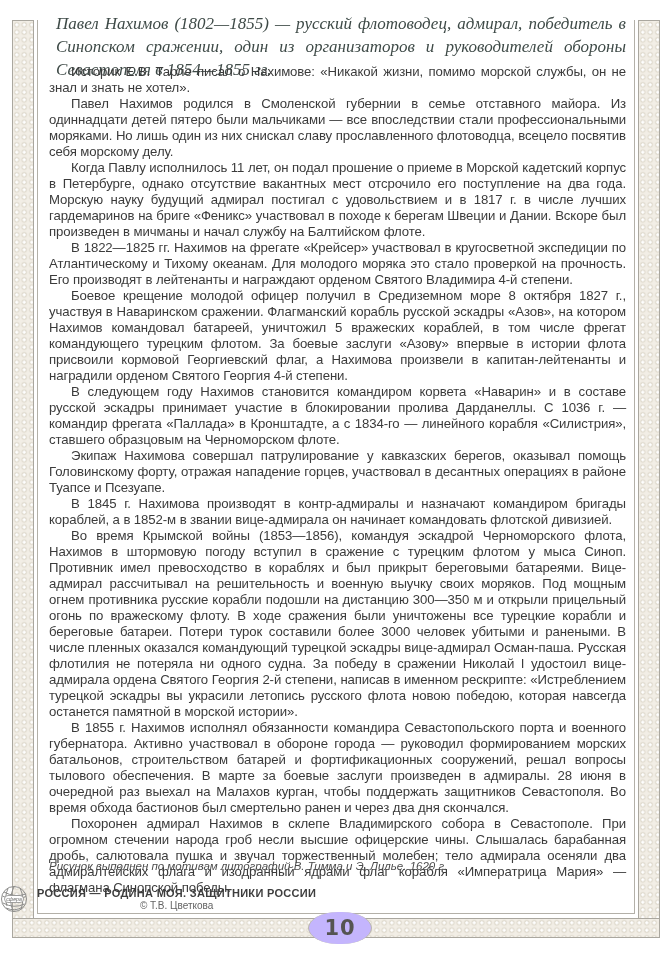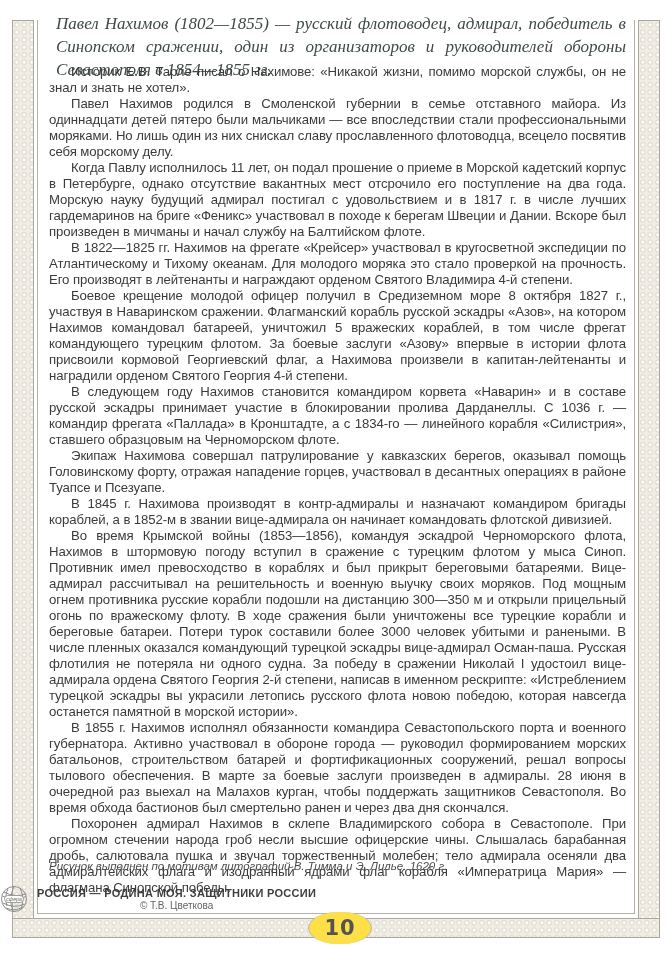--- a/index.html
+++ b/index.html
@@ -24,21 +24,21 @@
   .frame-right{position:absolute; right:11px; top:20px; bottom:22px; width:22px;}
   .frame-bottom{position:absolute; left:12px; right:11px; bottom:22px; height:20px;}
   .inner-rule{
     position:absolute; left:37px; right:36px; top:20px; bottom:46px;
     border-left:1px solid #b3b0a8; border-right:1px solid #b3b0a8; border-bottom:1px solid #b3b0a8;
   }
 
   
   .pagenum{
     position:absolute; left:308px; bottom:16px; width:62px; height:32px;
-    background:#fde047;
+    background:#c4b5fd;
     border-left:1px solid #b9b6ae; border-right:1px solid #b9b6ae;
     border-radius:30px / 16px;
     display:flex; align-items:center; justify-content:center;
     z-index:5;
   }
   .pagenum span{
     font-weight:bold; font-size:21px; color:#555452; letter-spacing:1px;
     font-family:"DejaVu Sans", sans-serif;
   }
 

